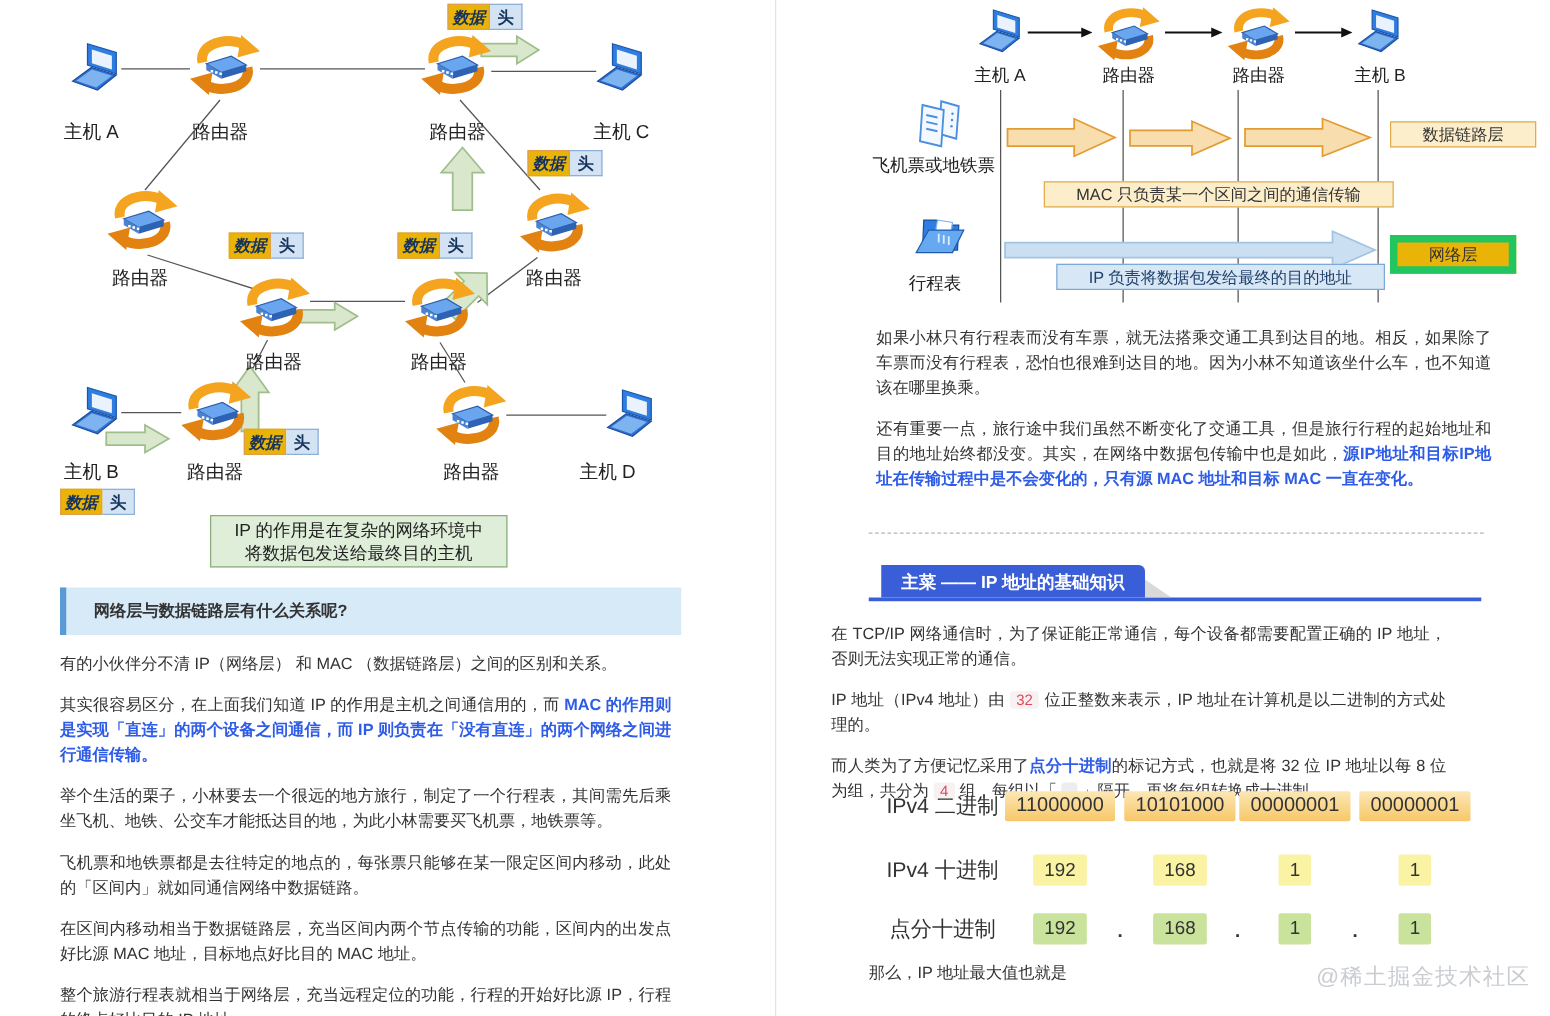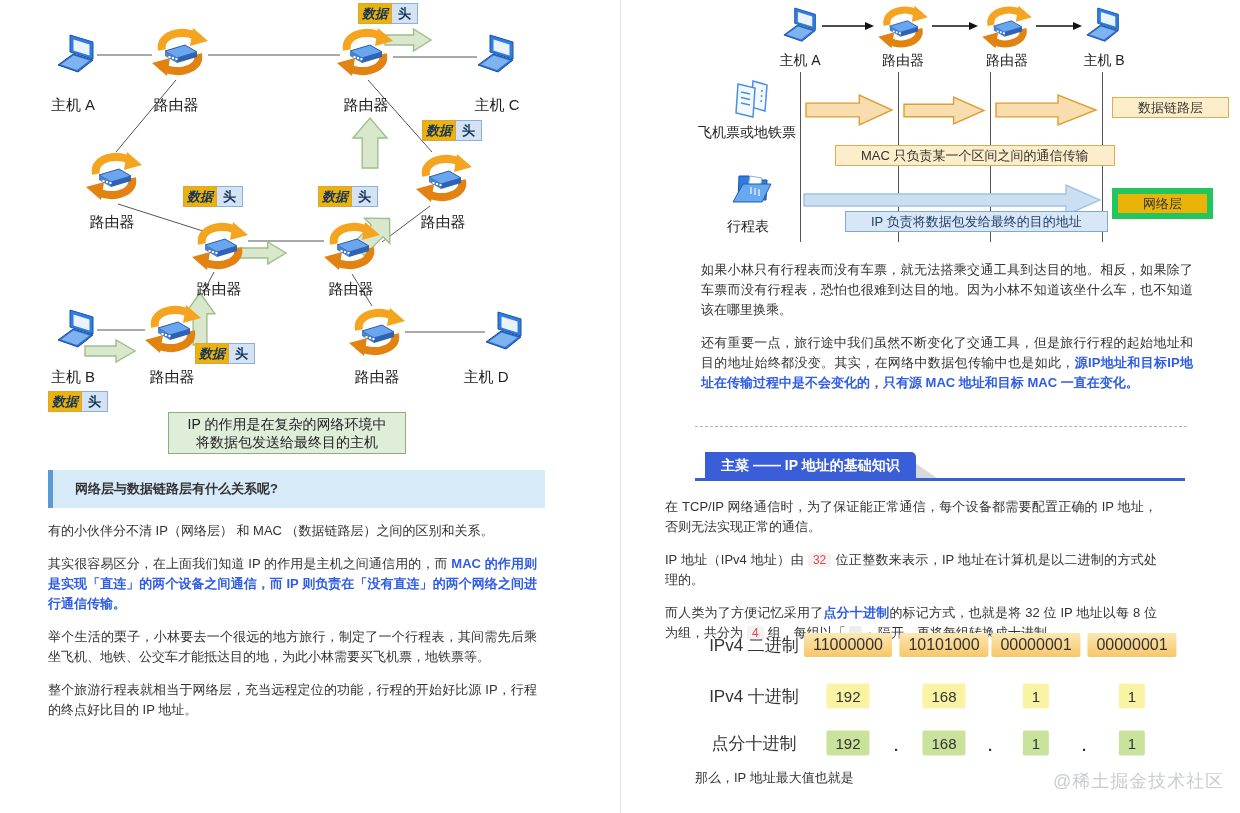--- a/index.html
+++ b/index.html
@@ -288,20 +288,22 @@
     </div>
 
   <div class="callout">
     <span>网络层与数据链路层有什么关系呢?</span>
   </div>
 
   <div id="leftText" class="textcol" style="left:48px;top:521px;width:489px;">
       <p class="para"><span>有的小伙伴分不清 IP（网络层） 和 MAC （数据链路层）之间的区别和关系。</span></p>
       <p class="para"><span>其实很容易区分，在上面我们知道 IP 的作用是主机之间通信用的，而 </span><span class="run-bold-blue">MAC 的作用则是实现「直连」的两个设备之间通信，而 IP 则负责在「没有直连」的两个网络之间进行通信传输。</span></p>
       <p class="para"><span>举个生活的栗子，小林要去一个很远的地方旅行，制定了一个行程表，其间需先后乘坐飞机、地铁、公交车才能抵达目的地，为此小林需要买飞机票，地铁票等。</span></p>
+      <p class="para"><span>飞机票和地铁票都是去往特定的地点的，每张票只能够在某一限定区间内移动，此处的「区间内」就如同通信网络中数据链路。</span></p>
+      <p class="para"><span>在区间内移动相当于数据链路层，充当区间内两个节点传输的功能，区间内的出发点好比源 MAC 地址，目标地点好比目的 MAC 地址。</span></p>
       <p class="para"><span>整个旅游行程表就相当于网络层，充当远程定位的功能，行程的开始好比源 IP，行程的终点好比目的 IP 地址。</span></p>
     </div>
 
   <div id="rightDiagram" class="abs" style="left:660px;top:0;width:580px;height:250px;">
       <div class="vline" style="left: 140px; top: 72px; height: 170px;"></div>
       <div class="vline" style="left: 238px; top: 72px; height: 170px;"></div>
       <div class="vline" style="left: 330px; top: 72px; height: 170px;"></div>
       <div class="vline" style="left: 442px; top: 72px; height: 170px;"></div>
       <div class="abs" style="left: 162px; top: 21px;">
         <svg width="52" height="10" viewBox="0 0 52 10">

